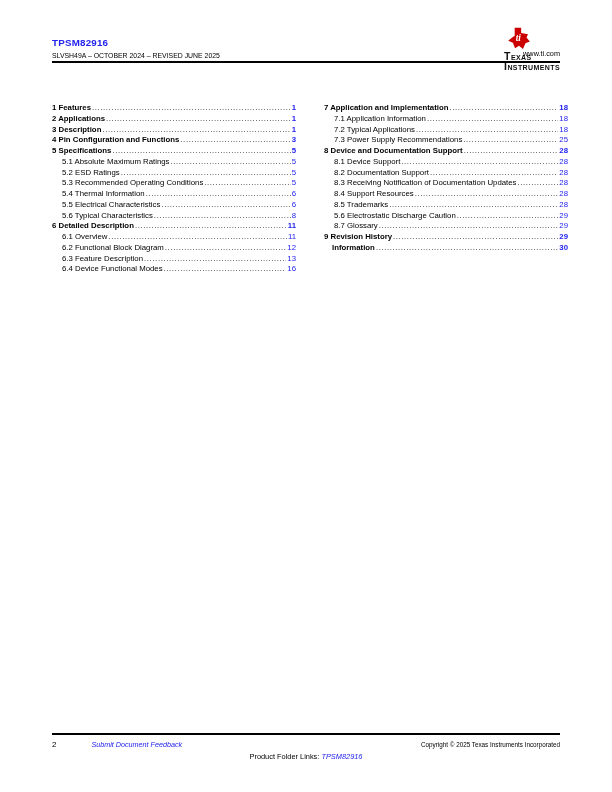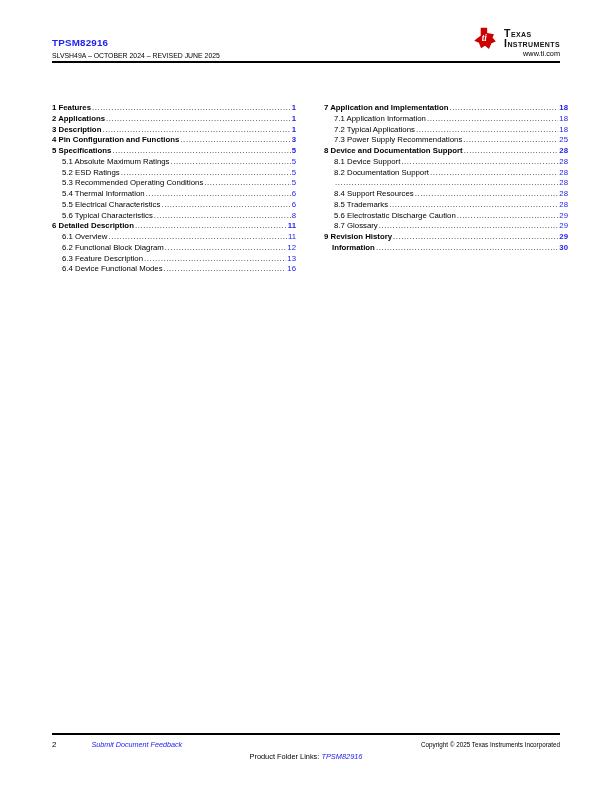--- a/index.html
+++ b/index.html
@@ -9,21 +9,21 @@
     width:612px; height:792px; background:#fff; position:relative;
     margin:0 auto; color:var(--ink); overflow:hidden;
   }
 
   
   .hdr-left { position:absolute; left:52px; top:37px; }
   .part-number { color:var(--link); font-weight:bold; font-size:9.8px; letter-spacing:.2px; }
   .doc-info { font-size:6.9px; margin-top:3.5px; }
   .hdr-rule { position:absolute; left:52px; right:52px; top:61px; height:2.2px; background:#000; }
 
-  .hdr-logo { position:absolute; right:52px; top:27px; display:flex; align-items:flex-start; }
+  .hdr-logo { position:absolute; right:52px; top:27px; display:flex; align-items:flex-start;flex-direction:column; }
   .ti-bug { width:30px; height:23px; margin-right:4px; }
   .logo-text { font-weight:bold; font-variant:small-caps; font-size:10.5px; line-height:9.5px; letter-spacing:.4px; padding-top:2px; color:#111; }
   .hdr-site { position:absolute; right:52px; top:49px; font-size:7.3px; font-weight:normal; }
 
   
   .toc-title { position:absolute; left:0; right:0; top:81px; text-align:center; font-size:11.5px; font-weight:bold; }
   .toc { position:absolute; left:52px; right:52px; top:103px; display:flex; }
   .toc-col { width:244px; }
   .toc-col + .toc-col { margin-left:28px; }
   .toc-row { display:flex; align-items:baseline; font-size:7.8px; line-height:10.75px; }
@@ -180,20 +180,21 @@
           <span class="toc-label">8.1 Device Support</span>
           <span class="toc-dots"></span>
           <span class="toc-page">28</span>
         </div>
         <div class="toc-row indent">
           <span class="toc-label">8.2 Documentation Support</span>
           <span class="toc-dots"></span>
           <span class="toc-page">28</span>
         </div>
         <div class="toc-row indent">
+          <span class="toc-label">8.3 Receiving Notification of Documentation Updates</span>
           <span class="toc-dots"></span>
           <span class="toc-page">28</span>
         </div>
         <div class="toc-row indent">
           <span class="toc-label">8.4 Support Resources</span>
           <span class="toc-dots"></span>
           <span class="toc-page">28</span>
         </div>
         <div class="toc-row indent">
           <span class="toc-label">8.5 Trademarks</span>

